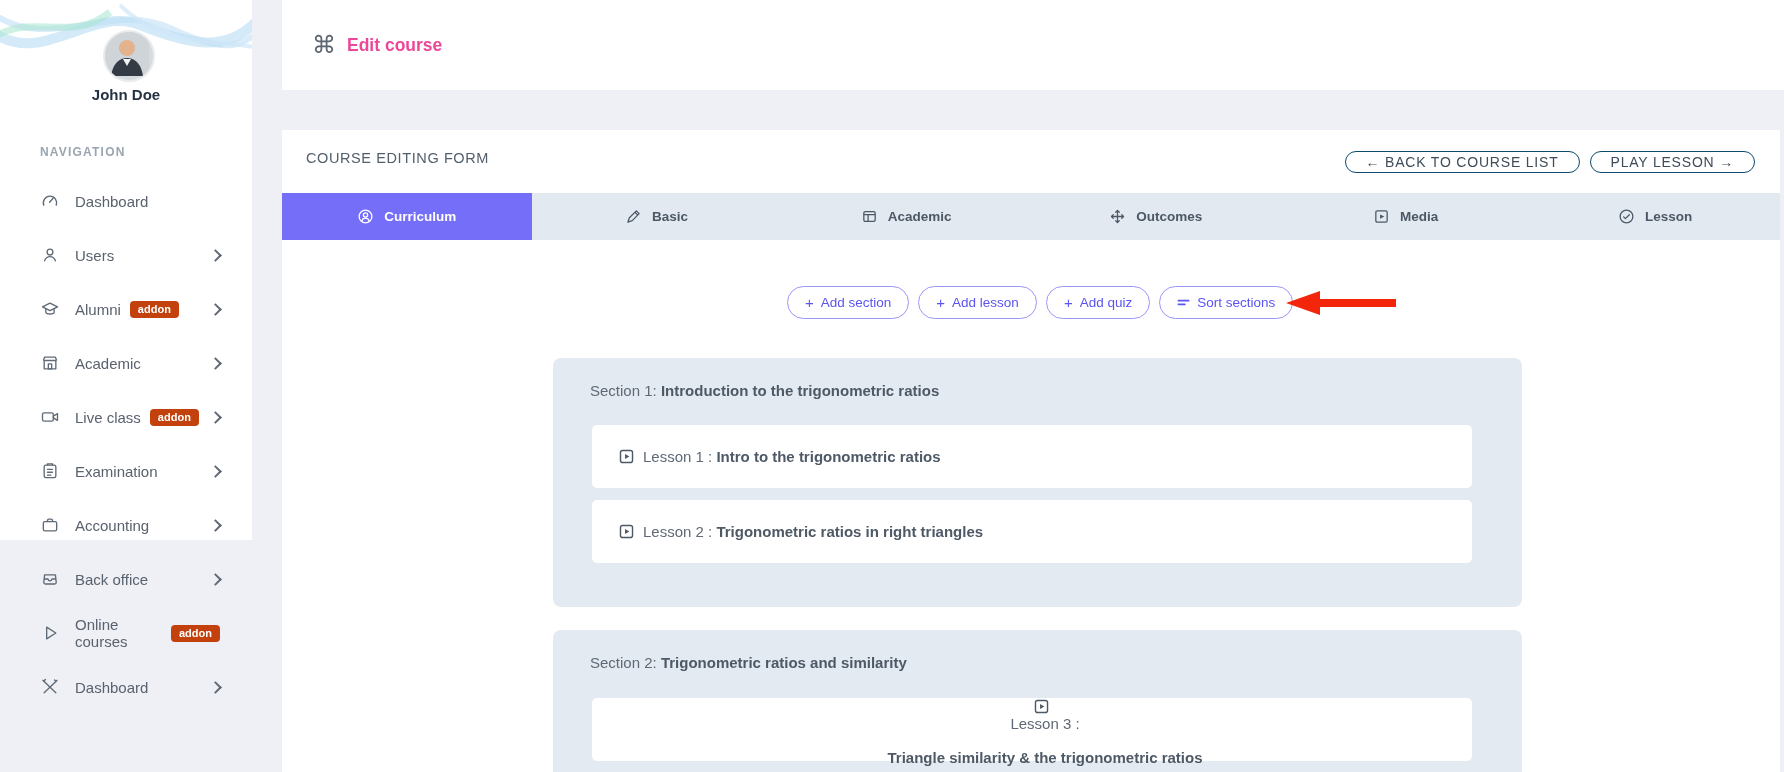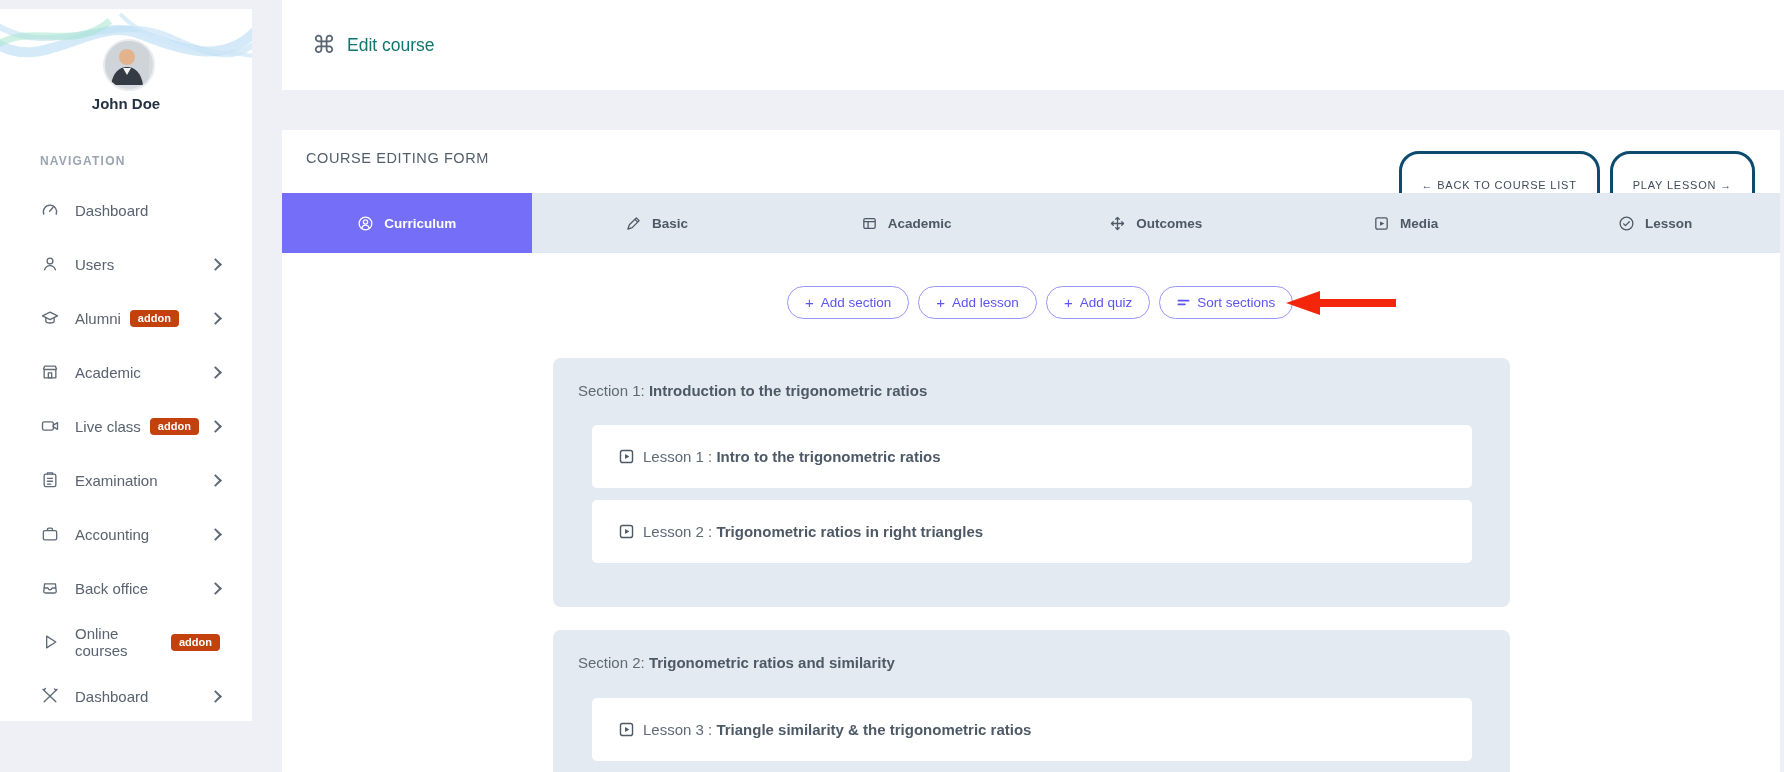--- a/index.html
+++ b/index.html
@@ -2,77 +2,77 @@
 <html><head>
 <meta charset="utf-8">
 <style>
   html,body{margin:0;padding:0;}
   body{
     width:1784px;height:772px;position:relative;overflow:hidden;
     background:#eef0f5;font-family:"Liberation Sans",sans-serif;
     -webkit-font-smoothing:antialiased;
   }
   
-  .sidebar{position:absolute;left:0;top:9px;width:252px;height:712px;background:#fff;}
+  .sidebar{position:absolute;left:0;top:0;width:252px;height:540px;background:#fff;}
   .waves{position:absolute;left:0;top:0;width:252px;height:70px;overflow:hidden;}
   .avatar{position:absolute;top:30px;left:103px;width:48px;height:48px;border-radius:50%;
     background:#d7dbdf;border:2px solid #e9ebee;overflow:hidden;}
   .user-name{position:absolute;top:86px;left:0;width:252px;text-align:center;
     font-size:15px;font-weight:bold;color:#263244;}
   .nav-label{position:absolute;top:145px;left:40px;font-size:12px;font-weight:bold;
     letter-spacing:1.2px;color:#9aa5b1;text-align:right;}
   .nav{position:absolute;top:174px;left:0;width:252px;}
   .nav-item{height:54px;display:flex;align-items:center;padding:0 32px 0 40px;
     color:#59626e;font-size:15px;cursor:pointer;}
   .nav-item .nicon{width:20px;height:20px;margin-right:15px;color:#5f6a76;flex:0 0 auto;}
   .nav-item .nicon svg{width:20px;height:20px;display:block;}
   .badge{display:inline-block;margin-left:9px;background:#c2410c;color:#fff;
     font-size:11px;font-weight:bold;padding:3px 8px 3px;border-radius:4px;line-height:1;}
   .chev{width:7px;height:7px;border-right:2px solid #5f6a76;border-bottom:2px solid #5f6a76;
     transform:rotate(-45deg);margin-left:auto;flex:0 0 auto;}
   
   .topbar{position:absolute;left:282px;top:0;width:1502px;height:90px;background:#fff;
     display:flex;align-items:center;padding-left:30px;box-sizing:border-box;}
   .cmd{font-size:24px;color:#5b6670;margin-right:11px;line-height:1;}
-  .page-title{font-size:17.5px;font-weight:normal;color:#0f766e;}
+  .page-title{font-size:17.5px;font-weight:bold;color:#ec4899;}
   
   .card{position:absolute;left:282px;top:130px;width:1498px;height:642px;background:#fff;}
   .card-title{position:absolute;left:24px;top:20px;font-size:14.5px;font-weight:normal;
     letter-spacing:.6px;color:#525e6b;}
   .head-btns{position:absolute;right:25px;top:21px;display:flex;gap:10px;}
-  .pill{border:3px solid #0c4a6e;border-radius:20px;background:transparent;color:#3f4b59;
-    font-family:inherit;font-size:11px;letter-spacing:.8px;padding:25px 20px;cursor:pointer;
+  .pill{border:1px solid #0c4a6e;border-radius:20px;background:transparent;color:#3f4b59;
+    font-family:inherit;font-size:14px;letter-spacing:.8px;padding:2px 20px;cursor:pointer;
     white-space:nowrap;}
   
-  .tabs{position:absolute;left:0;top:63px;width:1498px;height:60px;display:flex;}
+  .tabs{position:absolute;left:0;top:63px;width:1498px;height:47px;display:flex;}
   .tab{flex:1;display:flex;align-items:center;justify-content:center;gap:10px;
     background:#e3e9f0;color:#4c5866;font-size:13.5px;font-weight:bold;cursor:pointer;}
   .tab svg{width:17px;height:17px;display:block;}
   .tab.active{background:#746ef8;color:#fff;}
   
   .actions{position:absolute;left:505px;top:156px;display:flex;gap:9px;}
   .abtn{display:flex;align-items:center;gap:7px;border:1px solid #9b96f7;border-radius:18px;
     background:#fff;color:#5b54ef;font-family:inherit;font-size:13.5px;padding:8px 17px;
     cursor:pointer;white-space:nowrap;}
   .abtn svg{width:13px;height:13px;display:block;}
   .plus{font-size:15px;line-height:1;}
   .arrow-annot{position:absolute;left:1004px;top:160px;width:110px;height:26px;}
   
-  .section{position:absolute;left:271px;width:957px;background:#e3eaf1;border-radius:8px;}
+  .section{position:absolute;left:271px;width:957px;background:#e3eaf1;border-radius:8px;padding-left:12px;}
   .section.s1{top:228px;height:249px;}
   .section.s2{top:500px;height:249px;}
   .sec-head{padding:24px 25px 0;font-size:15px;color:#5f6a76;}
   .sec-head b{color:#4e5966;}
   .lesson{position:absolute;left:39px;width:880px;height:63px;background:#fff;border-radius:5px;
     display:flex;align-items:center;padding-left:26px;box-sizing:border-box;font-size:15px;
     color:#5f6a76;cursor:pointer;}
   .lesson b{color:#4e5966;}
   .lesson .licon{width:17px;height:17px;margin-right:8px;color:#4e5966;}
   .lesson .licon svg{width:17px;height:17px;display:block;}
-  .l-1{top:67px;} .l-2{top:142px;} .l-3{top:68px;}
+  .l-1{top:67px;} .l-2{top:142px;} .l-3{top:68px;flex-direction:column;}
 </style>
 </head>
 <body>
 
 <div class="sidebar">
   <div class="waves">
     <svg width="252" height="70" viewBox="0 0 252 70">
       <path d="M-10 30 C 40 70, 90 5, 140 25 S 230 55, 262 15" fill="none" stroke="#9fd0f0" stroke-width="10" opacity="0.45"></path>
       <path d="M-10 12 C 50 55, 110 0, 170 28 S 240 45, 262 30" fill="none" stroke="#bcdcf4" stroke-width="6" opacity="0.55"></path>
       <path d="M-10 40 C 30 10, 70 45, 110 12" fill="none" stroke="#a8e6cd" stroke-width="7" opacity="0.55"></path>

